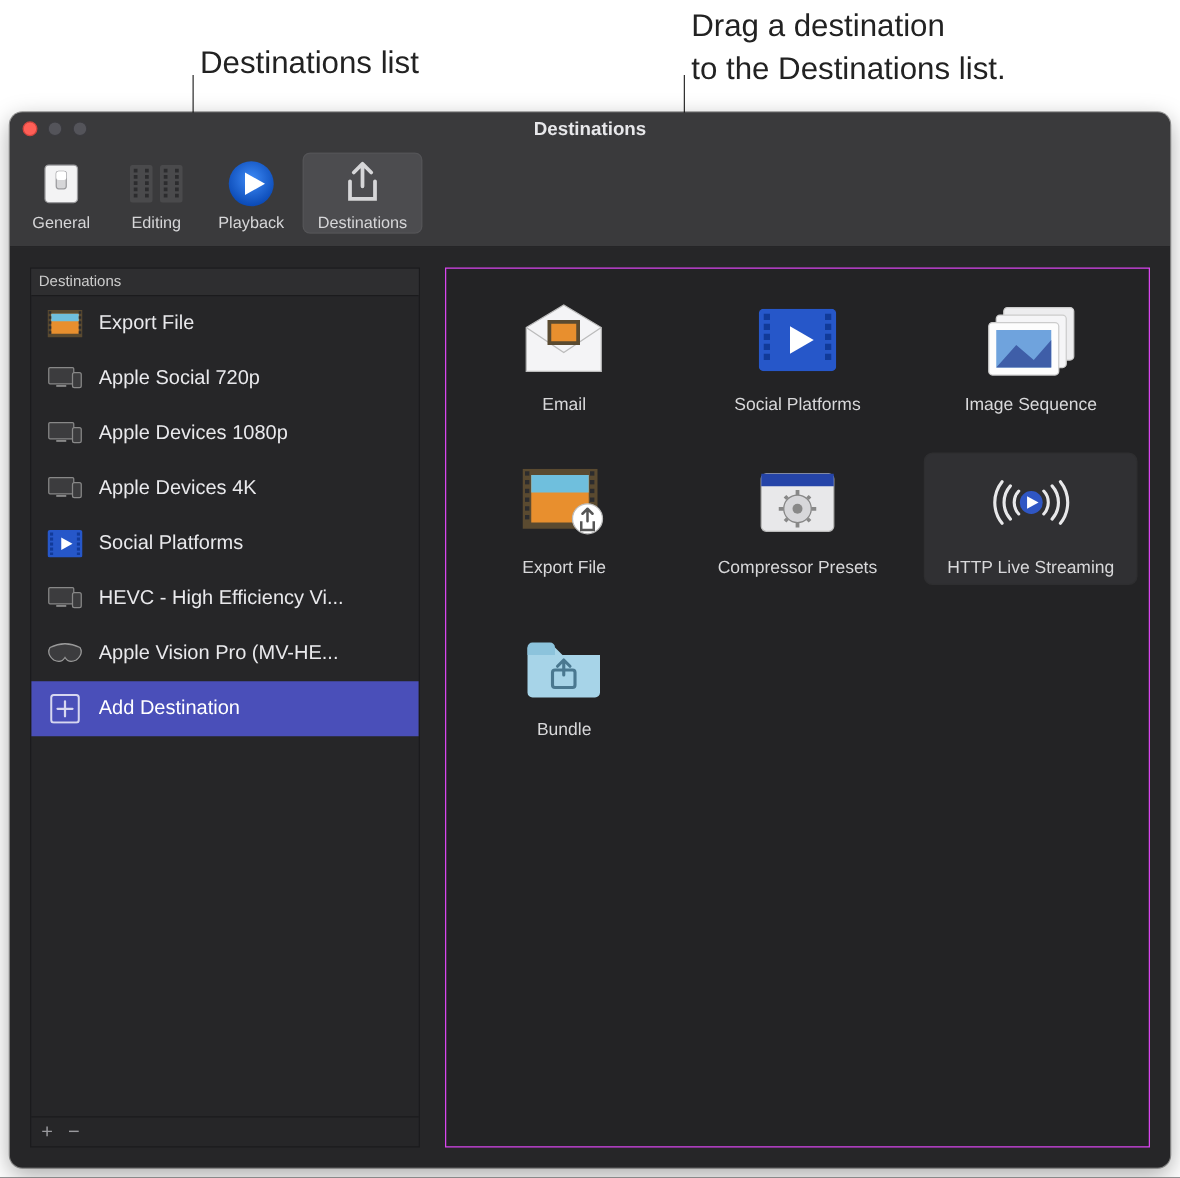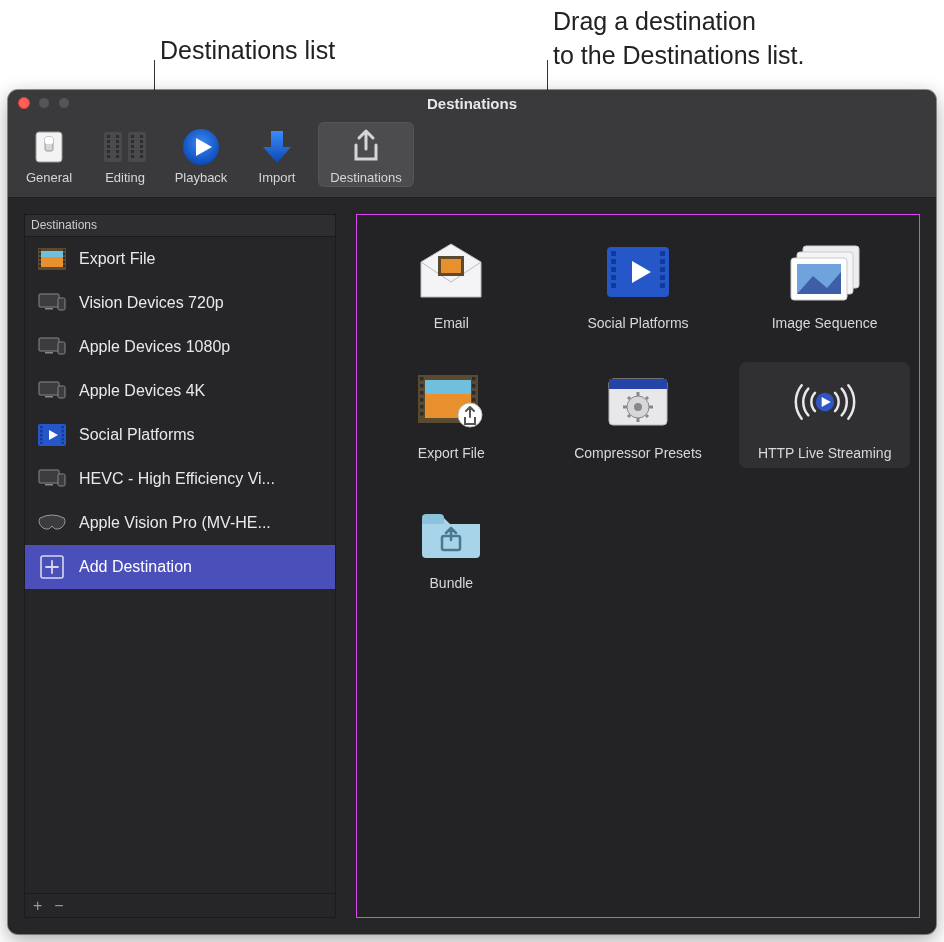--- a/index.html
+++ b/index.html
@@ -281,34 +281,20 @@
                 <stop offset="100%" stop-color="#0a49b5"></stop>
               </radialGradient>
             </defs>
           <circle cx="20" cy="20" r="18" fill="url(#gb)"></circle>
           <polygon points="15,11 31,20 15,29" fill="#fff"></polygon>
         </svg>
       </div>
       <div class="tlabel">Playback</div>
     </div>
 
-    <div class="tool">
-      <div class="ticon">
-        <svg width="36" height="40" viewBox="0 0 36 40">
-          <defs>
-              <linearGradient id="ga" x1="0" y1="0" x2="0" y2="1">
-                <stop offset="0%" stop-color="#3d8af7"></stop>
-                <stop offset="100%" stop-color="#0a49b5"></stop>
-              </linearGradient>
-            </defs>
-          <path d="M12 4 H24 V20 H32 L18 36 L4 20 H12 Z" fill="url(#ga)"></path>
-        </svg>
-      </div>
-      <div class="tlabel">Import</div>
-    </div>
 
     <div class="tool active">
       <div class="ticon">
         <svg width="36" height="40" viewBox="0 0 36 40">
           <path d="M8 18 v14 h20 v-14" fill="none" stroke="#d6d6d8" stroke-width="3" stroke-linecap="round"></path>
           <path d="M18 4 v18 M18 4 l-7 7 M18 4 l7 7" fill="none" stroke="#d6d6d8" stroke-width="3" stroke-linecap="round" stroke-linejoin="round"></path>
         </svg>
       </div>
       <div class="tlabel">Destinations</div>
     </div>
@@ -346,21 +332,21 @@
         </div>
 
         <div class="row">
           <div class="ricon">
             <svg width="30" height="22" viewBox="0 0 30 22">
               <rect x="2" y="2" width="20" height="13" rx="1" fill="#3c3c3e" stroke="#888"></rect>
               <rect x="8" y="16" width="8" height="1.5" fill="#888"></rect>
               <rect x="21" y="6" width="7" height="12" rx="1.5" fill="#3c3c3e" stroke="#888"></rect>
             </svg>
           </div>
-          <div class="rlabel">Vision Devices 720p</div>
+          <div class="rlabel">Apple Social 720p</div>
         </div>
 
         <div class="row">
           <div class="ricon">
             <svg width="30" height="22" viewBox="0 0 30 22">
               <rect x="2" y="2" width="20" height="13" rx="1" fill="#3c3c3e" stroke="#888"></rect>
               <rect x="8" y="16" width="8" height="1.5" fill="#888"></rect>
               <rect x="21" y="6" width="7" height="12" rx="1.5" fill="#3c3c3e" stroke="#888"></rect>
             </svg>
           </div>

